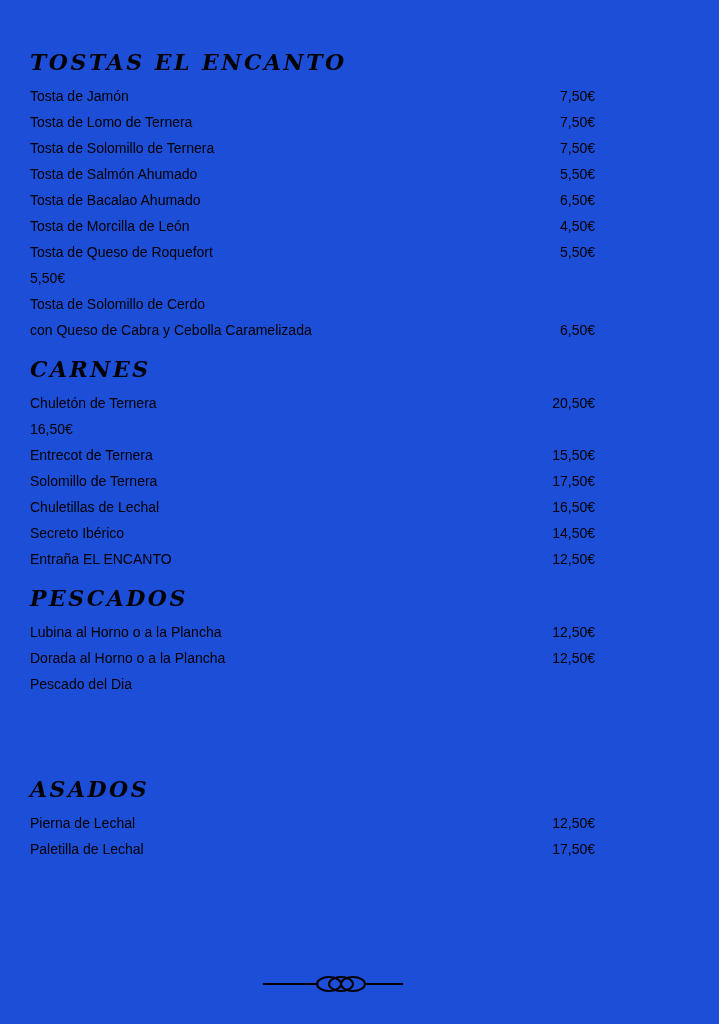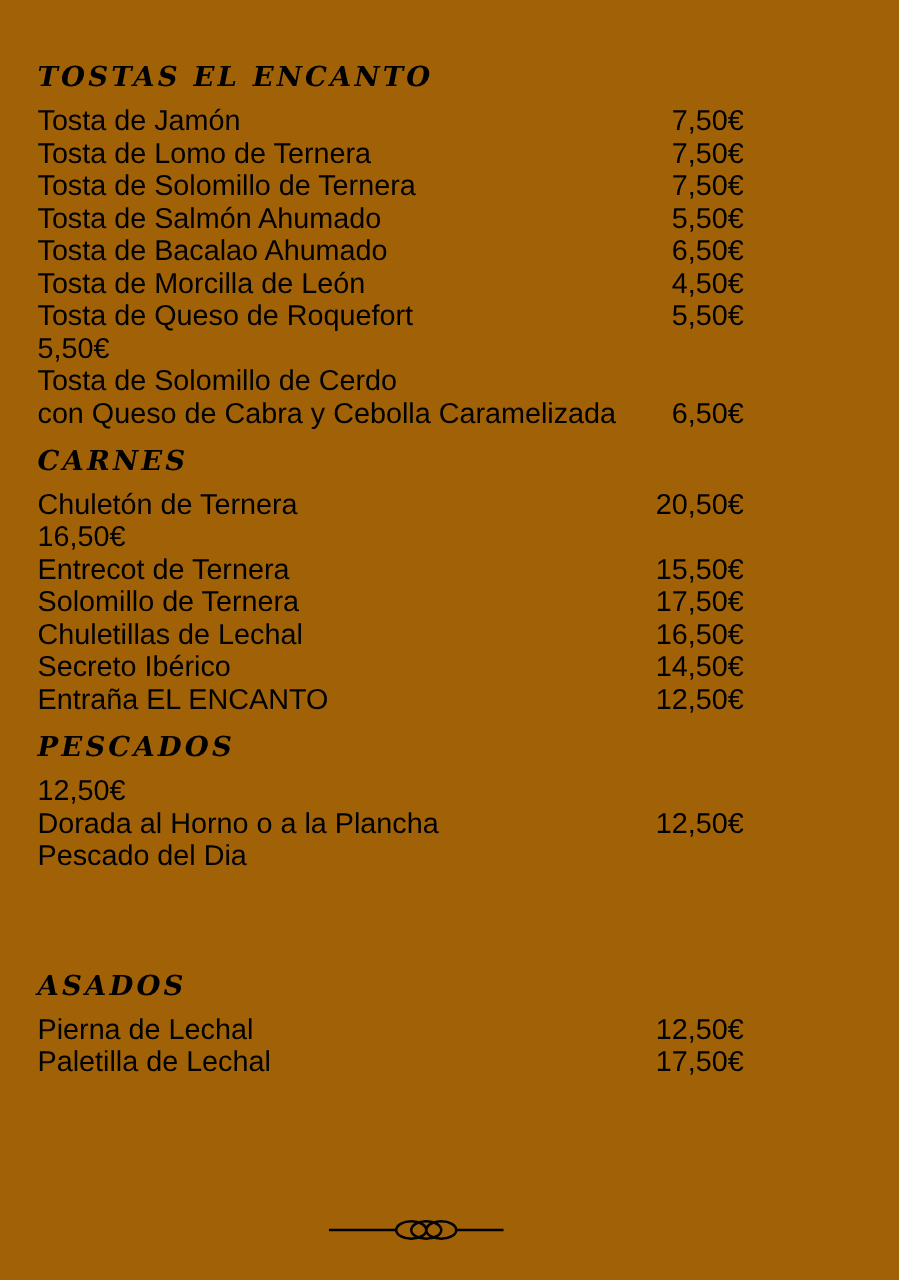--- a/index.html
+++ b/index.html
@@ -4,21 +4,21 @@
 <style>
   html, body {
     margin: 0;
     padding: 0;
     background: #ffffff;
   }
   .page {
     position: relative;
     width: 719px;
     height: 1024px;
-    background: #a16207;
+    background: #1d4ed8;
     color: #000000;
     font-family: "Liberation Sans", sans-serif;
     overflow: hidden;
   }
   .content {
     position: absolute;
     top: 48px;
     left: 30px;
     width: 565px;
   }
@@ -38,21 +38,21 @@
     font-weight: bold;
     font-size: 22px;
     line-height: 28px;
     letter-spacing: 2.5px;
     margin: 0 0 7px 0;
   }
   .menu-row {
     display: flex;
     justify-content: space-between;
     align-items: baseline;
-    font-size: 23px;
+    font-size: 14px;
     line-height: 26px;
   }
   .item-name {
     white-space: nowrap;
   }
   .item-price {
     white-space: nowrap;
     text-align: center;
   }
   .divider {
@@ -138,20 +138,21 @@
           <span class="item-price">14,50€</span>
         </div>
         <div class="menu-row">
           <span class="item-name">Entraña EL ENCANTO</span>
           <span class="item-price">12,50€</span>
         </div>
       </section>
       <section class="menu-section">
         <h2 class="section-title">PESCADOS</h2>
         <div class="menu-row">
+          <span class="item-name">Lubina al Horno o a la Plancha</span>
           <span class="item-price">12,50€</span>
         </div>
         <div class="menu-row">
           <span class="item-name">Dorada al Horno o a la Plancha</span>
           <span class="item-price">12,50€</span>
         </div>
         <div class="menu-row">
           <span class="item-name">Pescado del Dia</span>
         </div>
       </section>

